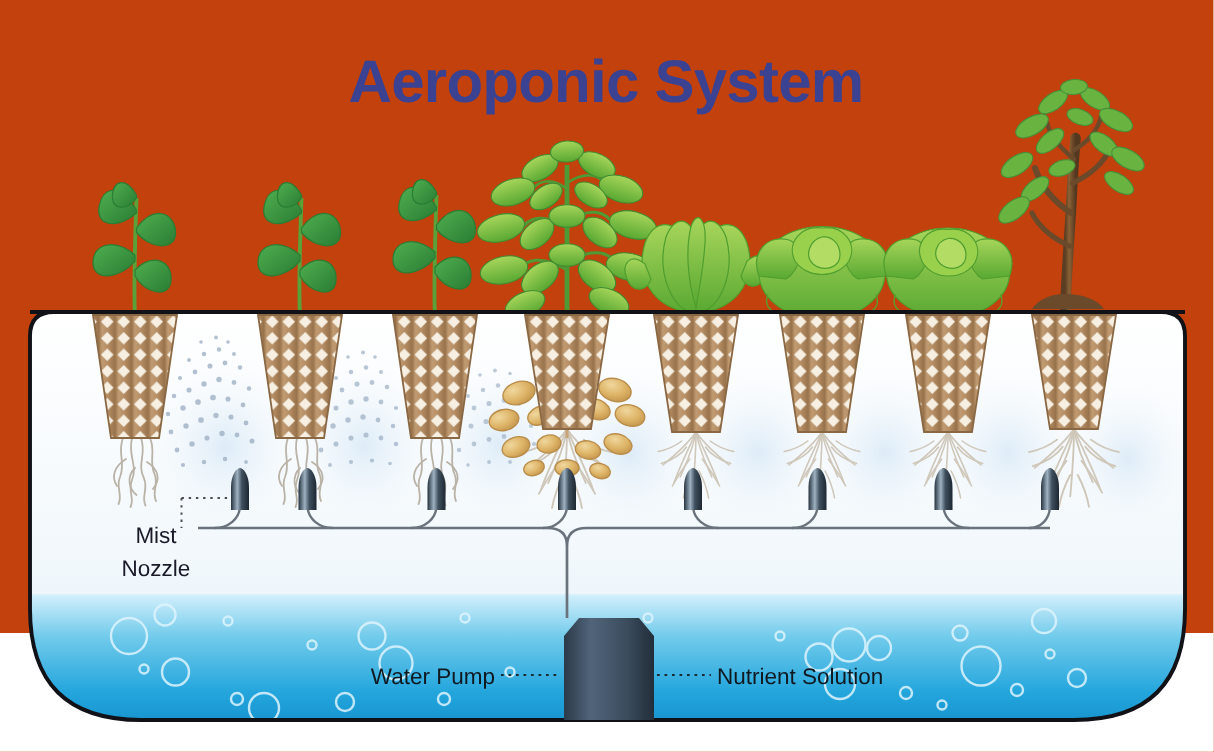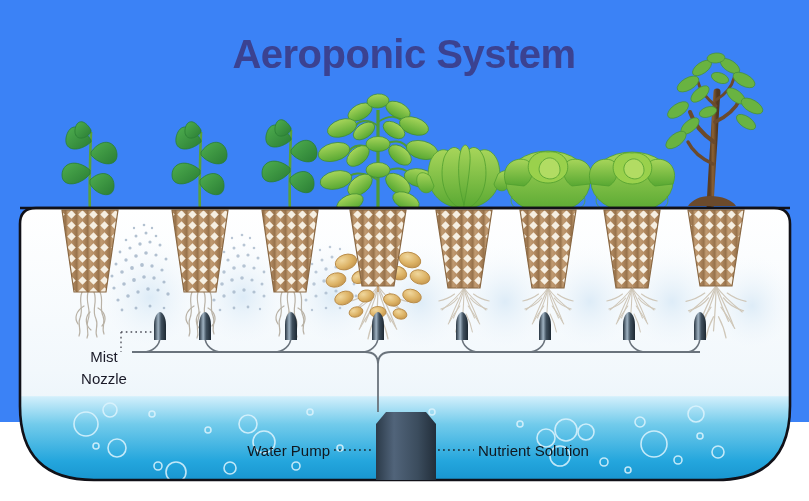--- a/index.html
+++ b/index.html
@@ -12,21 +12,21 @@
     height: 501px;
     overflow: hidden;
     font-family: "Liberation Sans", sans-serif;
     position: relative;
   }
   #stage {
     position: absolute;
     left: 0; top: 0;
     width: 809px;
     height: 422px;
-    background: #3b82f6;
+    background: #c2410c;
   }
   #diagram {
     position: absolute;
     left: 0; top: 0;
     width: 809px;
     height: 501px;
   }
   .title-text {
     font-family: "Liberation Sans", sans-serif;
     font-weight: bold;

